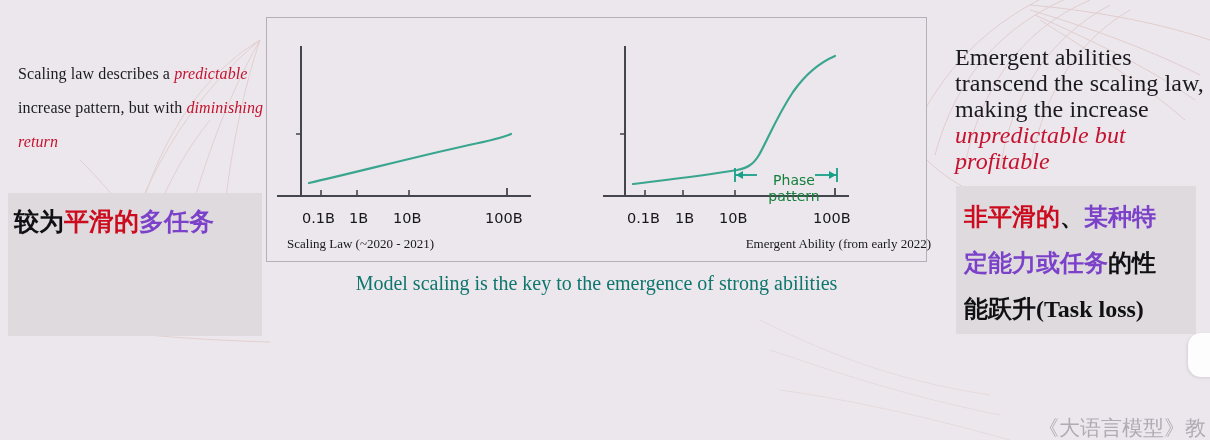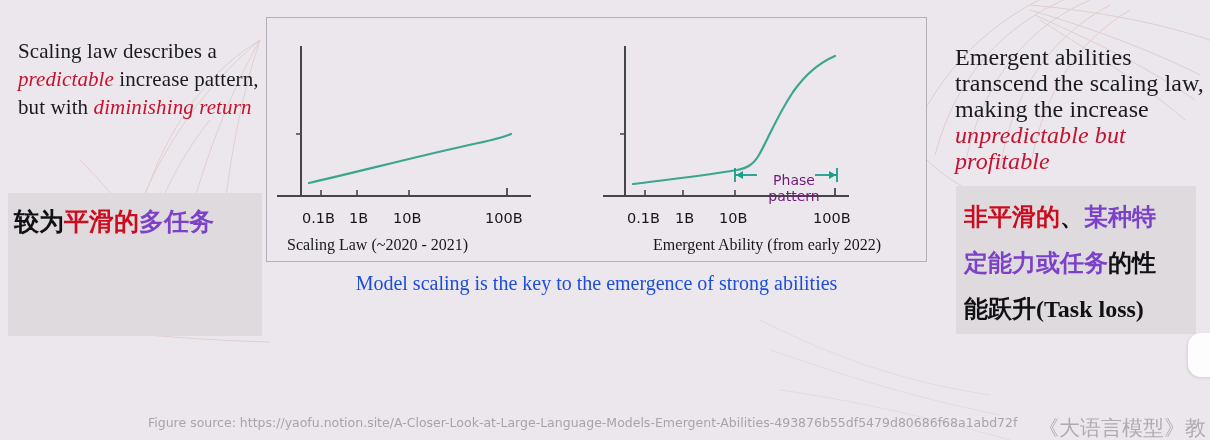--- a/index.html
+++ b/index.html
@@ -22,24 +22,24 @@
     opacity: 0.55;
   }
   #decor-left  { left: -40px;  top: 30px;  width: 320px; height: 330px; }
   #decor-right { right: -10px; top: -30px; width: 340px; height: 340px; }
   #decor-bottom{ left: 760px;  top: 300px; width: 300px; height: 160px; opacity:.35; }
 
   
   #left-english {
     position: absolute;
     left: 18px;
-    top: 37px;
+    top: 57px;
     width: 250px;
-    font-size: 21px;
-    line-height: 28px;
+    font-size: 16px;
+    line-height: 34px;
     color: #1b1b1f;
     letter-spacing: .1px;
   }
   #right-english {
     position: absolute;
     left: 955px;
     top: 44px;
     width: 250px;
     font-size: 24px;
     line-height: 26px;
@@ -123,43 +123,43 @@
     position: absolute;
     top: 0;
     white-space: nowrap;
   }
   .chart-caption {
     position: absolute;
     top: 218px;
     left: 0;
     width: 100%;
     text-align: center;
-    font-size: 16px;
+    font-size: 13px;
     color: #17171b;
     font-family: "Liberation Serif", serif;
   }
   .phase-label {
     position: absolute;
     font-family: "DejaVu Sans", "Liberation Sans", sans-serif;
     font-size: 14px;
     line-height: 16px;
-    color: #701a75;
+    color: #15803d;
     text-align: center;
     width: 70px;
   }
 
   
   #bottom-caption {
     position: absolute;
     left: 266px;
     top: 272px;
     width: 661px;
     text-align: center;
     font-size: 20px;
-    color: #1d4ed8;
+    color: #0f766e;
     font-family: "Liberation Serif", serif;
   }
 
   
   #footer {
     position: absolute;
     left: 0;
     bottom: 0;
     width: 1210px;
     height: 32px;
@@ -318,24 +318,23 @@
     <div class="phase-label" style="left:162px; top:154px;">
       <div>Phase</div>
       <div>pattern</div>
     </div>
     <div class="tick-labels">
       <span style="left:30px">0.1B</span>
       <span style="left:78px">1B</span>
       <span style="left:122px">10B</span>
       <span style="left:216px">100B</span>
     </div>
-    <div class="chart-caption" style="text-align:center; padding-left:6px;">Emergent Ability (from early 2022)</div>
+    <div class="chart-caption" style="text-align:right; padding-left:6px;">Emergent Ability (from early 2022)</div>
   </div>
 </div>
 
 <div id="bottom-caption">Model scaling is the key to the emergence of strong abilities</div>
 
 <div id="edge-badge"></div>
 
 <div id="footer">
-  <div id="footer-source">Figure source:  https://yaofu.notion.site/A-Closer-Look-at-Large-Language-Models-Emergent-Abilities-493876b55df5479d80686f68a1abd72f</div>
   <div id="footer-book">《大语言模型》教</div>
 </div>
 
 </body></html>

